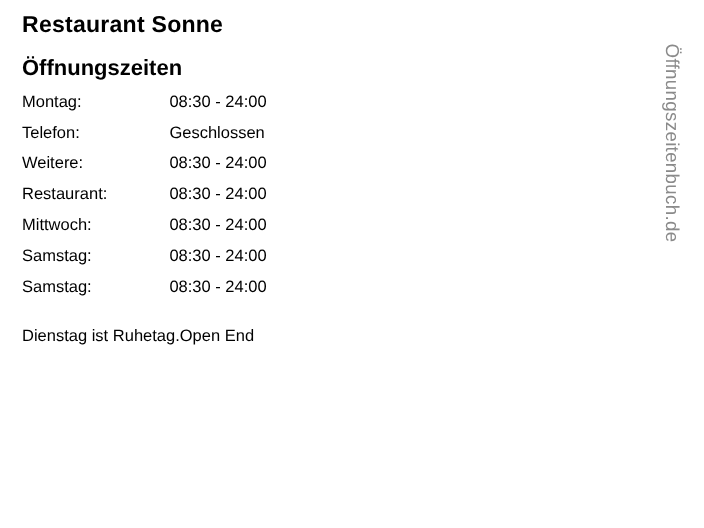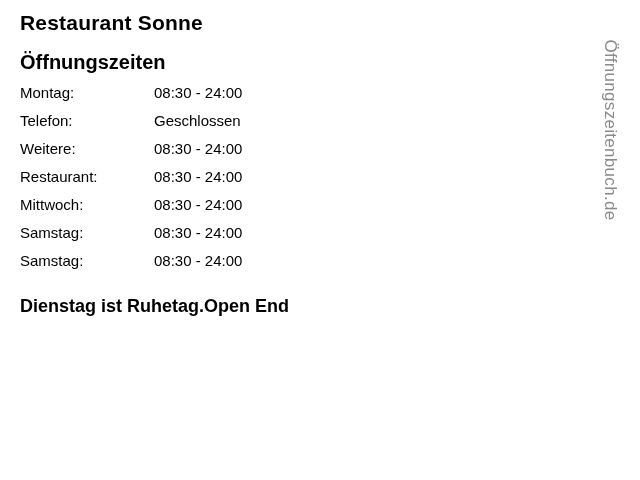--- a/index.html
+++ b/index.html
@@ -65,23 +65,22 @@
     padding-right: 4px;
     margin-left: 43px;
   }
   .info-heading {
     font-size: 16px;
     font-weight: bold;
     margin: 8px 0 14px 0;
     line-height: 20px;
   }
   .info-text {
-    font-size: 18px;
+    font-size: 15px;
     line-height: 20px;
-    font-weight: bold;
   }
   .watermark {
     position: absolute;
     right: 0px;
     top: 0px;
     width: 40px;
     height: 480px;
   }
   .watermark span {
     position: absolute;

